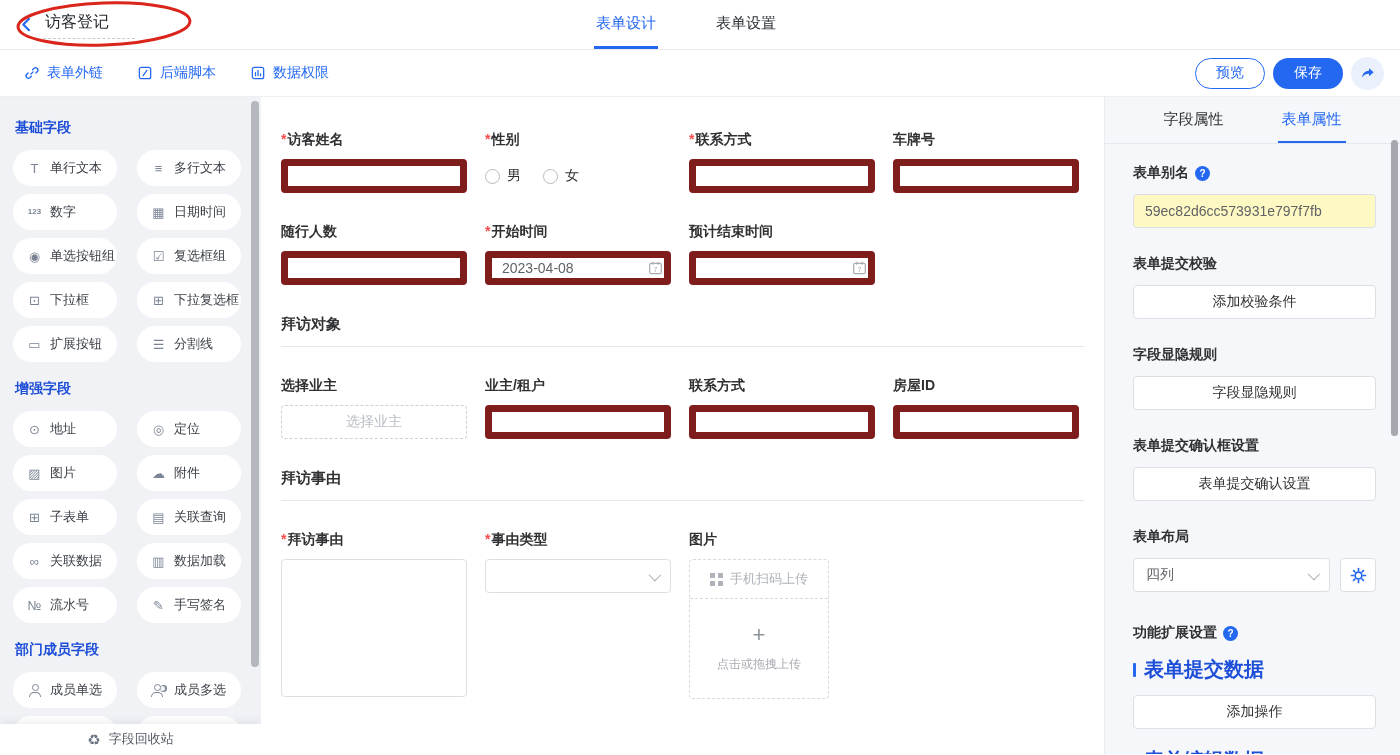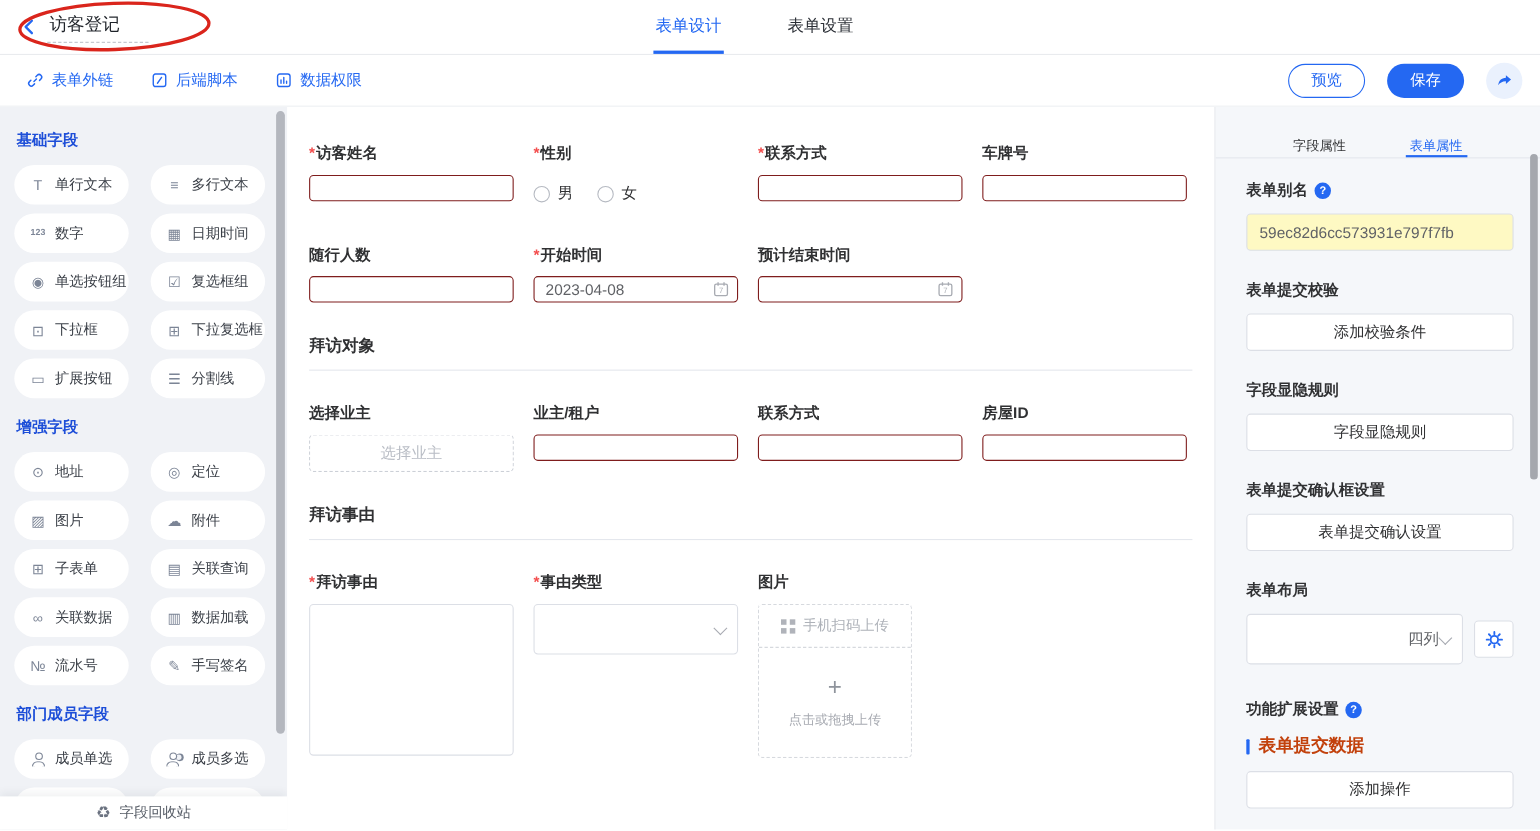--- a/index.html
+++ b/index.html
@@ -18,21 +18,21 @@
   .topbar-right{display:flex;align-items:center;gap:14px;}
   .btn-green{background:#52c79c;color:#fff;border:none;border-radius:16px;height:30px;padding:0 18px;font-size:14px;cursor:pointer;font-family:inherit;}
   .vdiv{width:1px;height:16px;background:#e2e4e8;}
   .icon-btn{display:flex;align-items:center;justify-content:center;width:28px;height:28px;cursor:pointer;}
   .avatar{width:30px;height:30px;border-radius:50%;background:#f3b234;color:#fff;font-size:14px;display:flex;align-items:center;justify-content:center;cursor:pointer;}
 
   
   .toolbar{height:47px;border-bottom:1px solid #edeff2;display:flex;align-items:center;justify-content:space-between;padding:0 16px 0 24px;box-sizing:border-box;background:#fff;position:relative;z-index:4;}
   .tool-links{display:flex;align-items:center;gap:34px;}
   .tool-link{display:flex;align-items:center;gap:7px;color:#2468f2;font-size:14px;cursor:pointer;}
-  .tool-actions{display:flex;align-items:center;gap:20px;}
+  .tool-actions{display:flex;align-items:center;gap:8px;}
   .btn-preview{background:#fff;color:#2468f2;border:1px solid #2468f2;border-radius:16px;height:31px;padding:0 20px;font-size:14px;cursor:pointer;font-family:inherit;}
   .btn-save{background:#2468f2;color:#fff;border:none;border-radius:16px;height:31px;padding:0 21px;font-size:14px;cursor:pointer;font-family:inherit;}
   .btn-share{width:33px;height:33px;border-radius:50%;border:none;background:#eaf1fd;display:flex;align-items:center;justify-content:center;cursor:pointer;}
 
   
   .body-row{display:flex;height:657px;position:relative;}
 
   
   .sidebar{position:relative;width:261px;background:#f0f2f6;box-sizing:border-box;padding:16px 14px 0 13px;overflow:hidden;flex:none;}
   .side-sec-title{font-size:14px;font-weight:700;color:#1d4ed8;margin:6px 0 13px 2px;}
@@ -50,63 +50,63 @@
   .recycle-bar{position:absolute;left:0;right:0;bottom:0;height:30px;background:#fff;box-shadow:0 -3px 8px rgba(30,40,60,.07);display:flex;align-items:center;justify-content:center;gap:8px;font-size:13px;color:#565c66;cursor:pointer;z-index:3;}
   .recycle-glyph{font-size:15px;color:#6b7280;line-height:1;}
   .side-scrollbar{position:absolute;top:4px;right:2px;width:8px;height:566px;border-radius:4px;background:#b4b7be;z-index:2;}
 
   
   .canvas{flex:1;background:#fff;box-sizing:border-box;padding:34px 20px 0 20px;overflow:hidden;}
   .form-row{display:grid;grid-template-columns:repeat(4,186px);column-gap:18px;align-items:start;margin-bottom:30px;}
   .f-cell{min-width:0;}
   .f-label{font-size:14px;font-weight:700;color:#303133;margin-bottom:10px;white-space:nowrap;}
   .req{color:#f34d4d;margin-right:1px;font-weight:700;}
-  .txt-input{width:100%;height:24px;border:1px solid #7f1d1d;border-radius:4px;box-sizing:border-box;background:#fff;font-family:inherit;font-size:14px;color:#606266;padding:0 10px;outline:none;}
+  .txt-input{width:100%;height:34px;border:7px solid #7f1d1d;border-radius:4px;box-sizing:border-box;background:#fff;font-family:inherit;font-size:14px;color:#606266;padding:0 10px;outline:none;}
   .input-wrap{position:relative;}
   .input-wrap .txt-input{padding-right:28px;}
   .cal-icon{position:absolute;right:8px;top:50%;transform:translateY(-50%);pointer-events:none;display:flex;}
   .radio-row{height:34px;display:flex;align-items:center;gap:22px;}
   .radio-opt{display:flex;align-items:center;gap:7px;font-size:14px;color:#303133;cursor:pointer;}
   .radio-circle{width:15px;height:15px;border:1px solid #b6bac2;border-radius:50%;background:#fff;box-sizing:border-box;flex:none;}
   .form-section{margin:28px 0 0;}
   .sec-title{font-size:15px;font-weight:700;color:#303133;}
   .sec-divider{border:none;border-top:1px solid #e4e7ed;margin:12px 0 0;}
   .row-after-sec{margin-top:30px;}
   .dashed-btn{width:100%;height:34px;border:1px dashed #ccd0d7;border-radius:4px;background:#fff;display:flex;align-items:center;justify-content:center;font-size:14px;color:#b9bdc5;cursor:pointer;box-sizing:border-box;}
   .textarea{width:186px;height:138px;border:1px solid #dcdfe6;border-radius:4px;box-sizing:border-box;background:#fff;resize:none;outline:none;font-family:inherit;}
-  .select{height:46px;border:1px solid #dcdfe6;border-radius:4px;background:#fff;display:flex;align-items:center;justify-content:flex-end;padding:0 12px;box-sizing:border-box;font-size:14px;color:#606266;cursor:pointer;}
+  .select{height:34px;border:1px solid #dcdfe6;border-radius:4px;background:#fff;display:flex;align-items:center;justify-content:space-between;padding:0 12px;box-sizing:border-box;font-size:14px;color:#606266;cursor:pointer;}
   .chev{width:8px;height:8px;border-right:1.6px solid #a8abb2;border-bottom:1.6px solid #a8abb2;transform:rotate(45deg) translateY(-2px);flex:none;}
   .upload-box{width:140px;border:1px dashed #d6d9de;border-radius:4px;box-sizing:border-box;background:#fff;}
   .upload-qr-row{height:38px;display:flex;align-items:center;justify-content:center;gap:7px;border-bottom:1px dashed #d6d9de;color:#aeb2b9;font-size:13px;cursor:pointer;}
   .qr-glyph{width:13px;height:13px;position:relative;flex:none;}
   .qr-glyph::before{content:"";position:absolute;inset:0;background:
      linear-gradient(#b0b3ba,#b0b3ba) 0 0/5px 5px no-repeat,
      linear-gradient(#b0b3ba,#b0b3ba) 8px 0/5px 5px no-repeat,
      linear-gradient(#b0b3ba,#b0b3ba) 0 8px/5px 5px no-repeat,
      linear-gradient(#b0b3ba,#b0b3ba) 8px 8px/5px 5px no-repeat;}
   .upload-drop{height:99px;display:flex;flex-direction:column;align-items:center;justify-content:center;gap:10px;cursor:pointer;}
   .plus-glyph{font-size:22px;color:#8f949c;line-height:1;}
   .upload-drop-text{font-size:12px;color:#a8abb2;}
 
   
   .panel{width:296px;flex:none;background:#f5f7fa;border-left:1px solid #e9ebee;box-sizing:border-box;display:flex;flex-direction:column;overflow:hidden;}
   .panel-tabs{height:46px;flex:none;display:flex;align-items:stretch;justify-content:center;gap:50px;border-bottom:1px solid #e4e7ed;}
-  .panel-tab{display:flex;align-items:flex-end;font-size:12px;color:#303133;cursor:pointer;border-bottom:2px solid transparent;box-sizing:border-box;padding:0 4px;}
+  .panel-tab{display:flex;align-items:center;font-size:15px;color:#303133;cursor:pointer;border-bottom:2px solid transparent;box-sizing:border-box;padding:0 4px;}
   .panel-tab.active{color:#2468f2;border-bottom-color:#2468f2;font-weight:500;}
   .panel-body{padding:20px 24px 0 28px;overflow:hidden;}
   .p-group{margin-bottom:27px;}
   .p-label{font-size:14px;font-weight:700;color:#303133;margin-bottom:12px;display:flex;align-items:center;gap:6px;}
   .help-dot{width:15px;height:15px;border-radius:50%;background:#2468f2;color:#fff;font-size:10px;font-weight:700;display:inline-flex;align-items:center;justify-content:center;cursor:pointer;}
   .p-input{width:100%;height:34px;border:1px solid #dcdfe6;border-radius:4px;box-sizing:border-box;background:#fef9c3;font-family:inherit;font-size:14px;color:#606266;padding:0 11px;outline:none;}
   .p-btn{width:100%;height:34px;background:#fff;border:1px solid #dcdfe6;border-radius:4px;font-size:14px;color:#303133;cursor:pointer;font-family:inherit;}
   .layout-row{display:flex;gap:10px;align-items:center;}
   .layout-row .select{flex:1;}
   .gear-btn{width:36px;height:34px;flex:none;background:#fff;border:1px solid #dcdfe6;border-radius:4px;display:flex;align-items:center;justify-content:center;cursor:pointer;}
   .sub-group{margin-bottom:18px;}
-  .sub-label{font-size:16px;font-weight:700;color:#c2410c;display:flex;align-items:center;gap:8px;margin-bottom:12px;}
+  .sub-label{font-size:20px;font-weight:700;color:#1d4ed8;display:flex;align-items:center;gap:8px;margin-bottom:12px;}
   .sub-label::before{content:"";width:3px;height:14px;background:#2468f2;border-radius:1px;}
   .ext-title{margin-bottom:14px;margin-top:32px;}
 
   
   .win-scrollbar{position:absolute;top:140px;right:2px;width:7px;height:296px;border-radius:4px;background:#a5a8ae;z-index:6;}
 </style>
 </head>
 <body>
 
 <div class="app">

